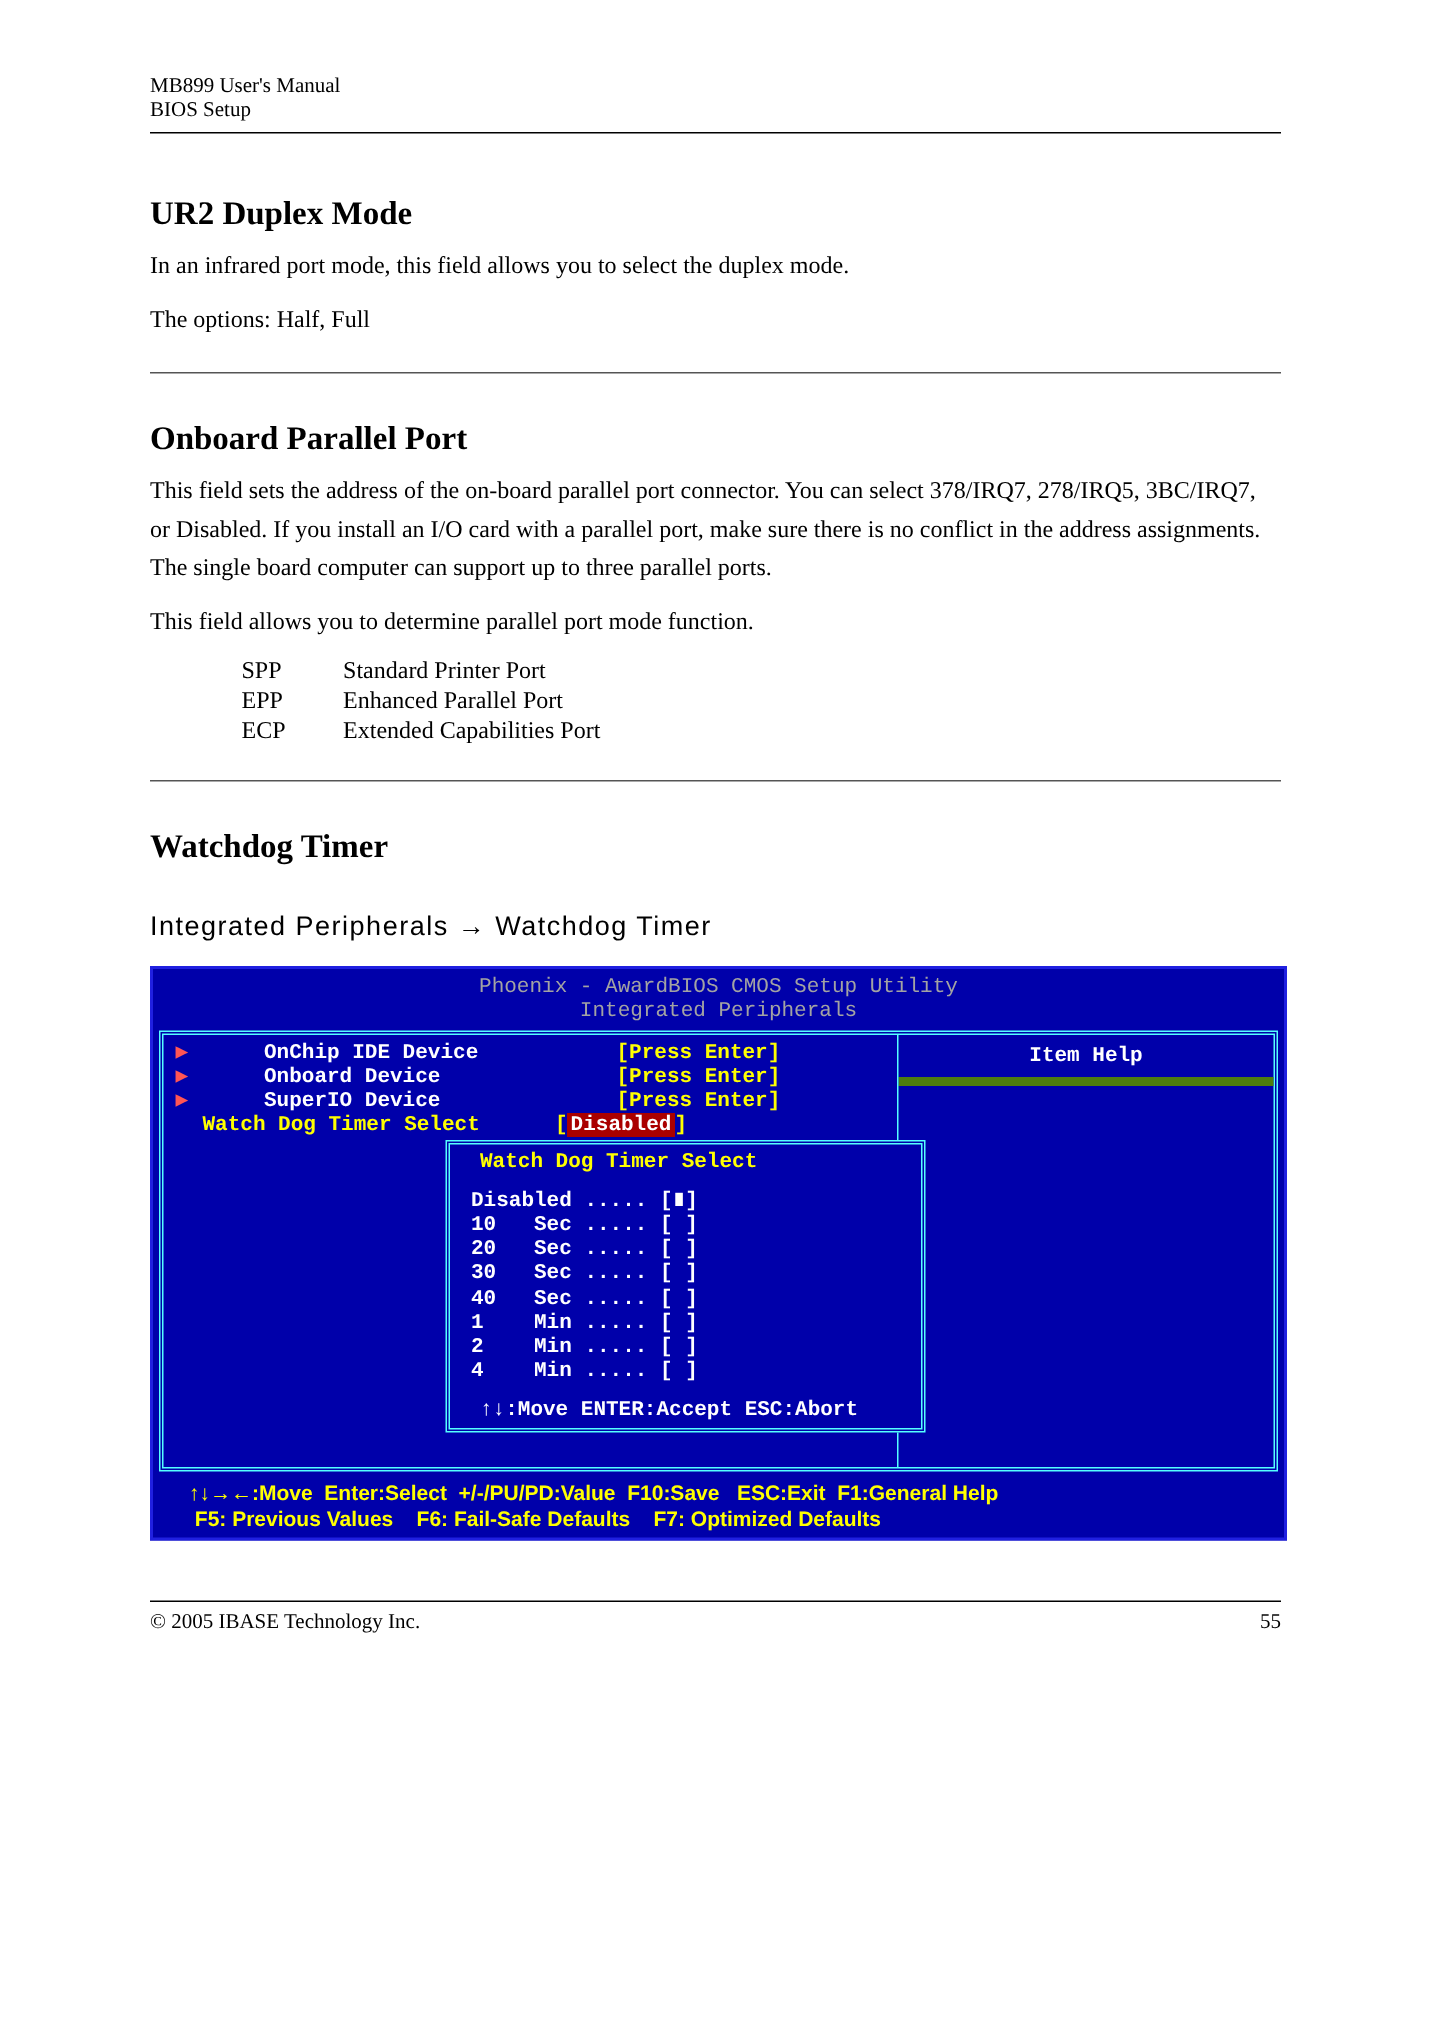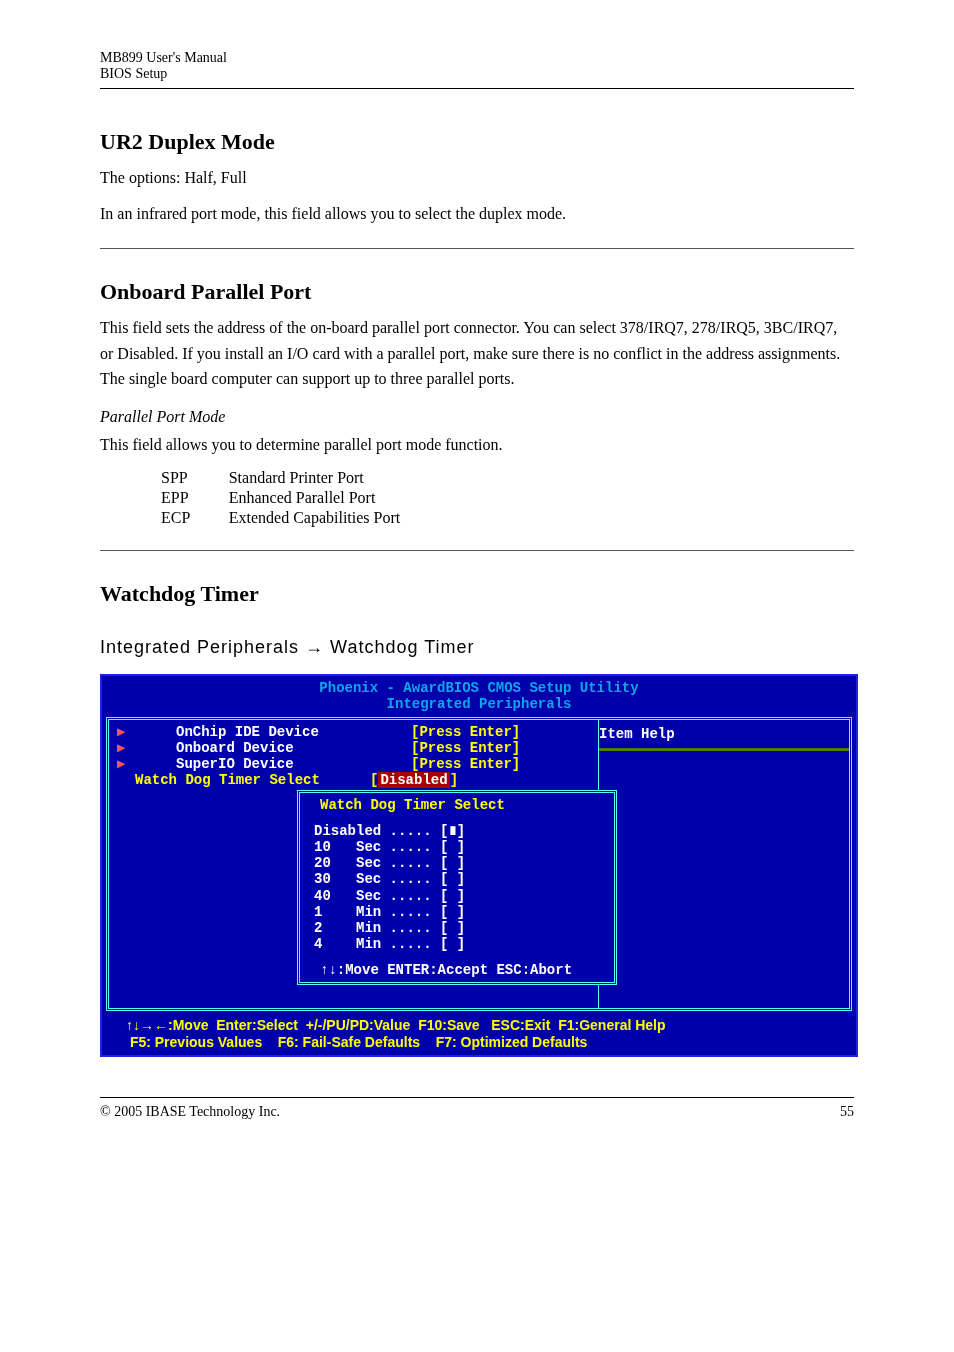--- a/index.html
+++ b/index.html
@@ -53,46 +53,47 @@
   }
   .bios-outer {
     width: 754px;
     margin: 0 auto 30px auto;
     background: #0000AA;
     font-family: "Courier New", monospace;
     font-size: 14px;
     border: 2px solid #2020E0;
   }
   .bios-title {
-    color: #0ea5e9;
+    color: #a3a3a3;
     text-align: center;
     padding: 4px 0 0 0;
-    font-weight: bold;
+    font-weight: normal;
     line-height: 1.2;
   }
   .bios-main {
     display: flex;
     border: 3px double #55FFFF;
     margin: 4px;
   }
   .bios-left {
     flex: 1;
     padding: 4px 8px;
     position: relative;
     min-height: 280px;
     border-right: 1px solid #55FFFF;
   }
   .bios-right {
     width: 250px;
     color: #55FFFF;
   }
   .bios-right-top {
+    text-align: center;
     color: white;
     padding: 6px 0;
-    border-bottom: 3px solid #4d7c0f;
+    border-bottom: 6px solid #4d7c0f;
     font-weight: bold;
   }
   .bios-right-bottom {
     padding: 8px 12px;
   }
   .menu-row {
     display: flex;
     white-space: pre;
     font-weight: bold;
     line-height: 1.15;
@@ -170,31 +171,30 @@
 
 <div class="page">
 
   <div class="header-row">
     <span>MB899 User's Manual</span>
     <span>BIOS Setup</span>
   </div>
   <div class="header-line"></div>
 
   <div class="section-heading">UR2 Duplex Mode</div>
+  <div class="body-text">In an infrared port mode, this field allows you to select the duplex mode.</div>
   <div class="body-text">
     <span>The options:</span>
     <span>Half, Full</span>
   </div>
-  <div class="body-text">In an infrared port mode, this field allows you to select the duplex mode.</div>
 
   <hr class="hr-sep">
 
   <div class="section-heading">Onboard Parallel Port</div>
   <div class="body-text">This field sets the address of the on-board parallel port connector. You can select 378/IRQ7, 278/IRQ5, 3BC/IRQ7, or Disabled. If you install an I/O card with a parallel port, make sure there is no conflict in the address assignments. The single board computer can support up to three parallel ports.</div>
-  <div class="sub-italic">Parallel Port Mode</div>
   <div class="body-text" style="margin-top:2px">This field allows you to determine parallel port mode function.</div>
   <table style="font-size:16px; margin-left:60px; border-collapse:collapse;">
     <tbody>
         <tr>
           <td style="padding-right:40px">SPP</td>
           <td>Standard Printer Port</td>
         </tr>
     <tr>
           <td>EPP</td>
           <td>Enhanced Parallel Port</td>

